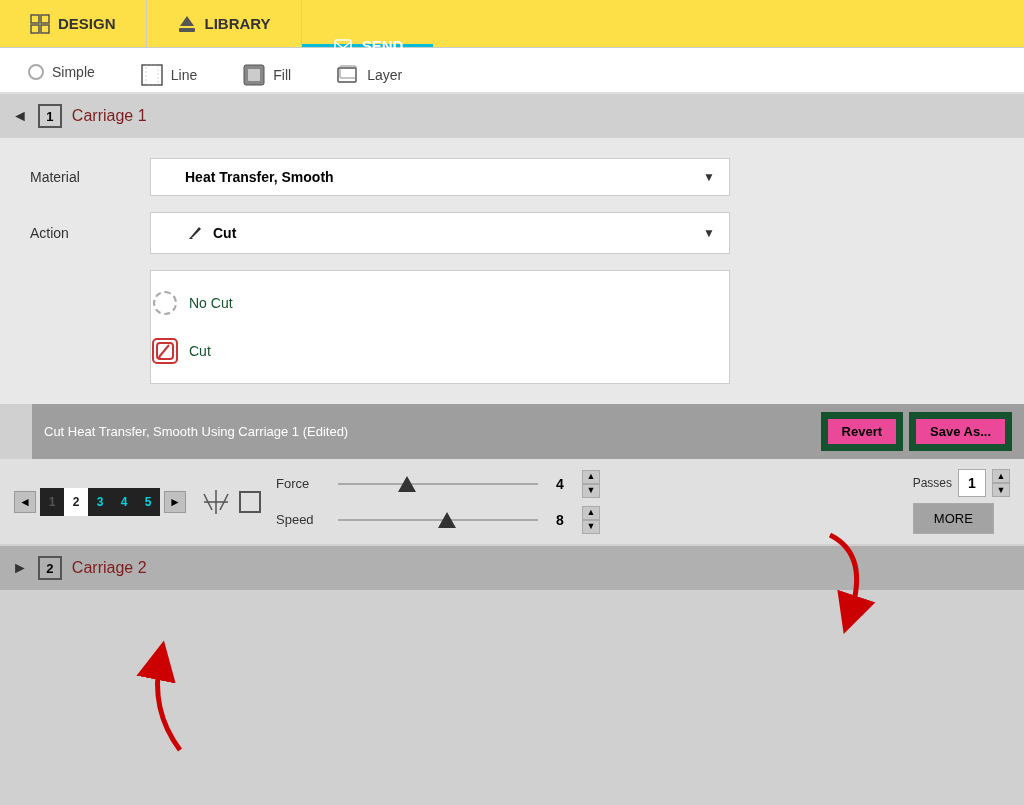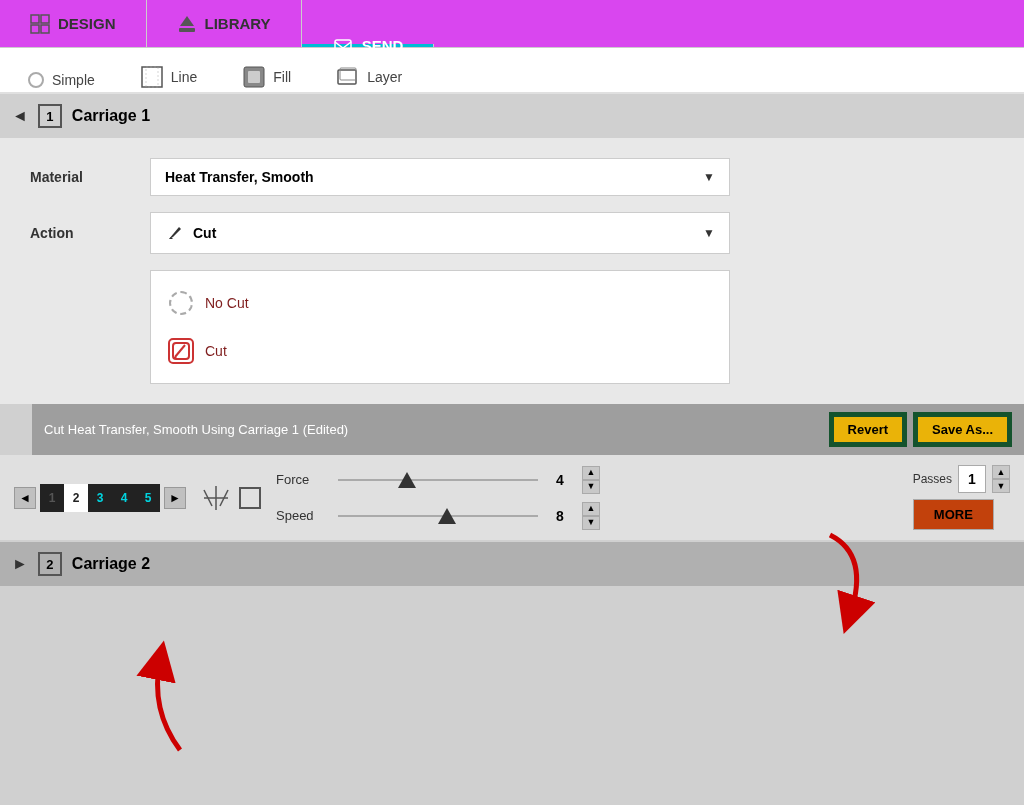--- a/index.html
+++ b/index.html
@@ -10,21 +10,21 @@
       width: 1024px;
       height: 805px;
       overflow: hidden;
       position: relative;
     }
 
     
     .top-nav {
       display: flex;
       height: 48px;
-      background: #d946ef;
+      background: #fde047;
       border-bottom: 1px solid #ccc;
     }
     .nav-tab {
       display: flex;
       align-items: center;
       justify-content: center;
       gap: 8px;
       padding: 0 30px;
       font-size: 15px;
       font-weight: bold;
@@ -34,24 +34,24 @@
     }
     .nav-tab.active {
       background: #00bcd4;
       color: white;
       margin-top: 44px;
     }
 
     
     .mode-tabs {
       display: flex;
-      align-items: flex-end;
+      align-items: flex-start;
       height: 46px;
       background: white;
-      padding: 0 20px;
+      padding: 12px 20px;
       gap: 30px;
       border-bottom: 2px solid #e0e0e0;
     }
     .mode-tab {
       display: flex;
       align-items: center;
       gap: 8px;
       cursor: pointer;
       color: #444;
       font-size: 14px;
@@ -84,83 +84,83 @@
       height: 24px;
       border: 2px solid #555;
       display: flex;
       align-items: center;
       justify-content: center;
       font-size: 13px;
       font-weight: bold;
     }
     .carriage-title {
       font-size: 16px;
-      font-weight: bold;
-      color: #000000;
+      font-weight: normal;
+      color: #7f1d1d;
     }
 
     
     .settings-area {
       background: #e8e8e8;
       padding: 20px 30px;
     }
 
     .setting-row {
       display: flex;
       align-items: center;
       margin-bottom: 16px;
     }
     .setting-label {
       width: 120px;
       font-size: 14px;
       color: #333;
-      font-weight: bold;
     }
     .setting-dropdown {
       flex: 1;
       max-width: 580px;
       background: white;
       border: 1px solid #ccc;
       padding: 10px 14px;
       display: flex;
       align-items: center;
       justify-content: space-between;
       cursor: pointer;
       position: relative;
     }
     .setting-dropdown .dropdown-value {
       display: flex;
       align-items: center;
       gap: 8px;
       font-weight: bold;
       font-size: 14px;
+      margin-left: 20px;
     }
     .dropdown-arrow {
       font-size: 12px;
       color: #333;
     }
 
     
     .dropdown-open-panel {
       background: white;
       border: 1px solid #ccc;
       margin-left: 120px;
       max-width: 580px;
       padding: 8px 0;
       position: relative;
       z-index: 10;
     }
     .dropdown-item {
       display: flex;
       align-items: center;
       gap: 10px;
-      padding: 10px 16px;
+      padding: 10px 0;
       cursor: pointer;
       font-size: 14px;
-      color: #7f1d1d;
+      color: #14532d;
       text-align: center;
     }
     .dropdown-item .item-icon {
       width: 28px;
       height: 28px;
       display: flex;
       align-items: center;
       justify-content: center;
     }
     .no-cut-icon {
@@ -182,22 +182,22 @@
     }
     .profile-label {
       color: white;
       font-size: 13px;
     }
     .bar-buttons {
       display: flex;
       gap: 6px;
     }
     .bar-btn {
-      background: #eab308;
-      border: 5px solid #14532d;
+      background: #ec4899;
+      border: 7px solid #14532d;
       padding: 5px 14px;
       font-size: 13px;
       cursor: pointer;
       font-weight: bold;
     }
 
     
     .sliders-row {
       background: #e0e0e0;
       padding: 10px 14px;
@@ -336,25 +336,25 @@
       border: 1px solid #aaa;
       display: flex;
       align-items: center;
       justify-content: center;
     }
     .passes-stepper {
       display: flex;
       flex-direction: column;
     }
     .more-btn {
-      background: #c2410c;
+      background: #a3a3a3;
       border: 1px solid #aaa;
       padding: 7px 20px;
       font-size: 13px;
-      font-weight: bold;
+      font-weight: normal;
       cursor: pointer;
     }
 
     
     .carriage2-header {
       display: flex;
       align-items: center;
       height: 44px;
       background: #b0b0b0;
       padding: 0 12px;

